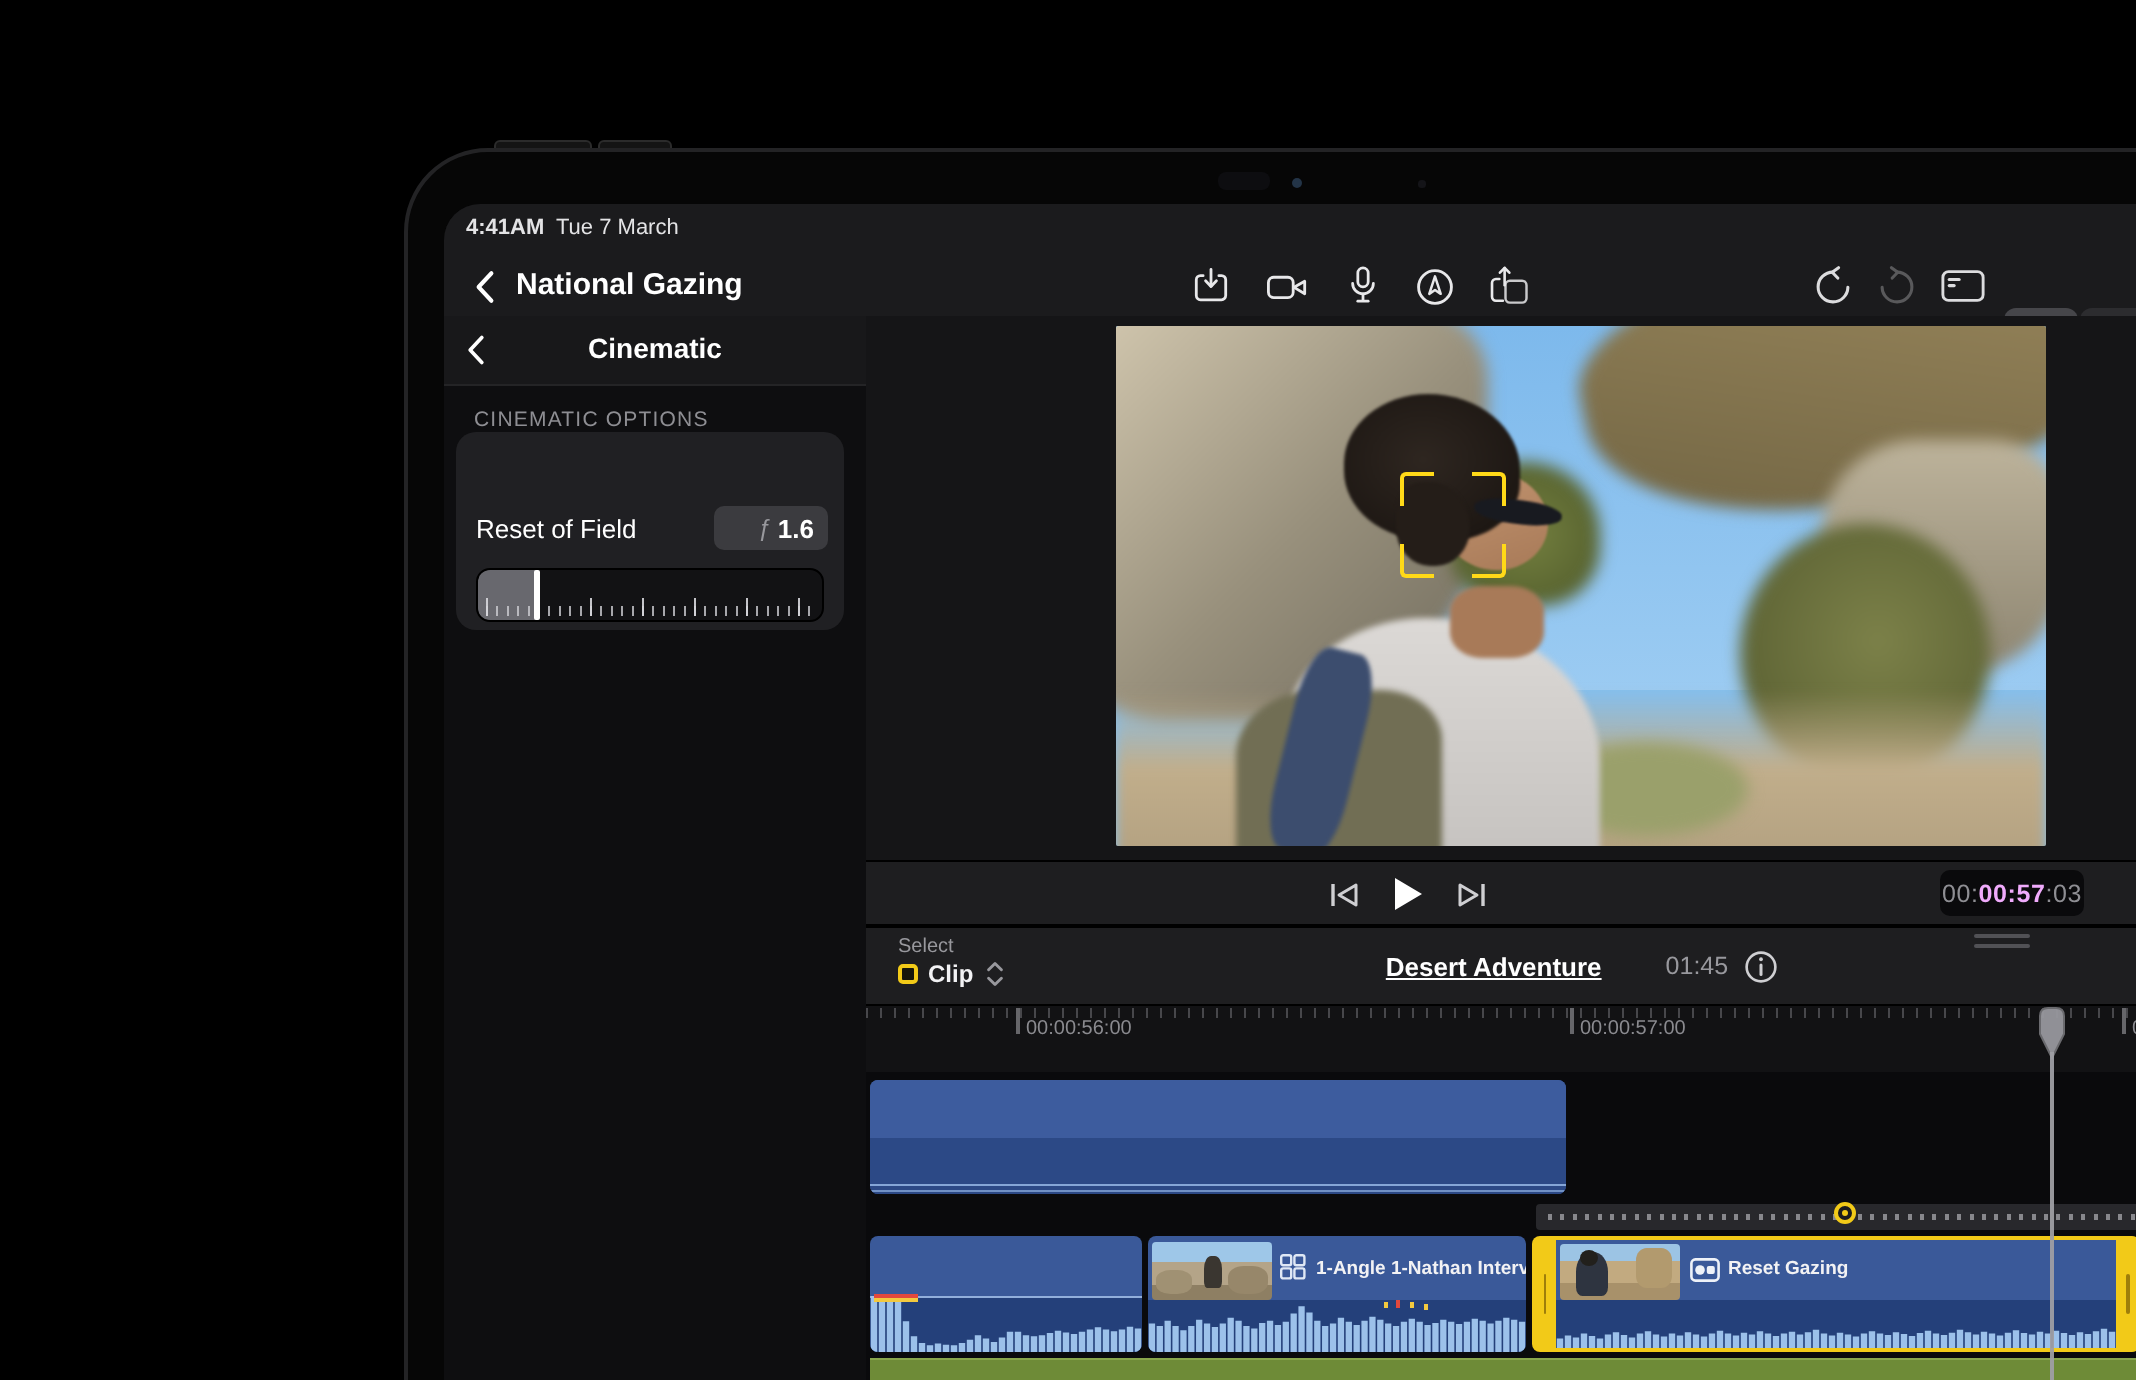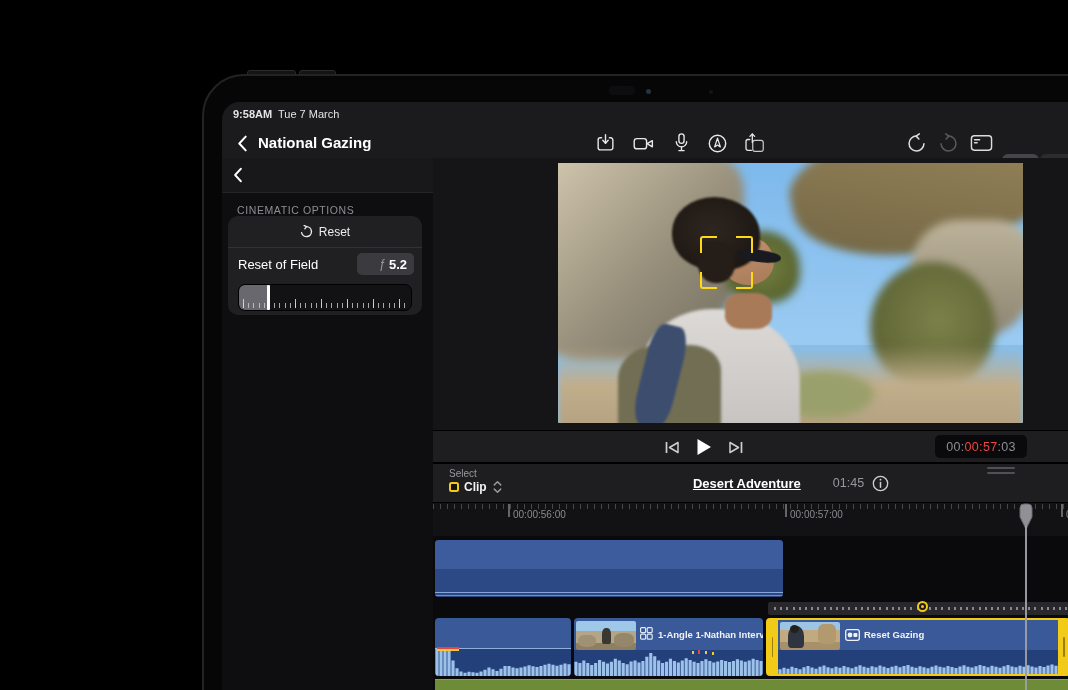--- a/index.html
+++ b/index.html
@@ -45,23 +45,23 @@
      background:repeating-linear-gradient(90deg,rgba(205,205,210,.8) 0 1px,transparent 1px 5.2px);}
   .ticks-tall{position:absolute;left:4px;right:4px;bottom:2px;height:9px;
      background:repeating-linear-gradient(90deg,rgba(215,215,220,.9) 0 1px,transparent 1px 26px);}
   
   #viewer{position:absolute;left:211px;top:56px;right:0;height:272px;background:#151517;}
   #video{position:absolute;left:125px;top:5px;width:465px;height:260px;background:#85bfee;overflow:hidden;border-radius:1px;}
   .blob{position:absolute;filter:blur(4px);}
   .bracket{position:absolute;width:15px;height:15px;border:0 solid #ffd918;}
   
   #playbar{position:absolute;left:211px;top:328px;right:0;height:32px;background:#1e1e20;border-top:1px solid #000;}
-  #timecode{position:absolute;left:502px;top:4px;width:92px;height:23px;background:#0a0a0c;border-radius:5px;
+  #timecode{position:absolute;left:537px;top:4px;width:72px;height:23px;background:#0a0a0c;border-radius:5px;
             display:flex;align-items:center;justify-content:center;font-size:12.5px;letter-spacing:.3px;}
-  #timecode .dim{color:#8e8e93;} #timecode .lit{color:#ef4444;font-weight:400;}
+  #timecode .dim{color:#8e8e93;} #timecode .lit{color:#f0abfc;font-weight:700;}
   
   #tl-header{position:absolute;left:211px;top:362px;right:0;height:38px;background:#1e1e20;}
   .small-gray{font-size:10px;color:#98989d;}
   #clip-selector{position:absolute;left:16px;top:16px;display:flex;align-items:center;gap:5px;}
   .yellow-square{width:10px;height:10px;border:2.5px solid #f2ca18;border-radius:2.5px;box-sizing:border-box;background:#15150a;}
   #project-group{position:absolute;left:208px;width:300px;top:0;height:38px;display:flex;align-items:center;
                  justify-content:center;gap:8px;}
   
   #ruler{position:absolute;left:211px;top:400px;right:0;height:34px;background:#121214;border-top:1px solid #000;}
   .tickdots{position:absolute;left:0;right:0;top:1px;height:5px;
@@ -93,21 +93,21 @@
 <div class="hw-btn" style="left:247px;top:70px;width:47px;"></div>
 <div class="hw-btn" style="left:299px;top:70px;width:35px;"></div>
 <div id="device"></div>
 <div class="cam-dot" style="left:609px;top:86px;width:26px;height:9px;border-radius:4px;background:#0d0d10;"></div>
 <div class="cam-dot" style="left:646px;top:89px;width:5px;height:5px;background:#233447;"></div>
 <div class="cam-dot" style="left:709px;top:90px;width:3.5px;height:3.5px;background:#141418;"></div>
 
 <div id="screen">
 
   <div id="statusbar">
-    <span class="abs" style="left:11px;top:6px;font-weight:600;">9:58AM</span>
+    <span class="abs" style="left:11px;top:6px;font-weight:600;">4:41AM</span>
     <span class="abs" style="left:56px;top:6px;">Tue 7 March</span>
   </div>
 
   <div id="navbar">
     <div class="abs iconbtn" style="left:12px;top:6px;width:16px;height:20px;">
       <svg width="11" height="17" viewBox="0 0 12 18">
             <polyline points="9.5,1.5 2.5,9 9.5,16.5" fill="none" stroke="#fff" stroke-width="2.2" stroke-linecap="round" stroke-linejoin="round"></polyline>
           </svg>
     </div>
     <div class="abs navtitle" style="left:36px;top:7px;">National Gazing</div>
@@ -187,34 +187,28 @@
     </div>
   </div>
 
   <div id="inspector">
     <div id="insp-header">
       <div class="abs iconbtn" style="left:8px;top:7px;width:16px;height:20px;">
         <svg width="10" height="16" viewBox="0 0 12 18">
               <polyline points="9.5,1.5 2.5,9 9.5,16.5" fill="none" stroke="#fff" stroke-width="2.2" stroke-linecap="round" stroke-linejoin="round"></polyline>
             </svg>
       </div>
+      <div id="insp-title">Cinematic</div>
     </div>
     <div id="section-label">CINEMATIC OPTIONS</div>
     <div id="card">
-      <div id="reset-row">
-        <svg width="13" height="13" viewBox="0 0 14 14">
-              <path d="M7 1.7 a5.4 5.4 0 1 1 -5.3 6.6" fill="none" stroke="#ececee" stroke-width="1.5" stroke-linecap="round"></path>
-              <polyline points="4.4,0.4 7,1.8 5.2,4.1" fill="none" stroke="#ececee" stroke-width="1.4" stroke-linecap="round" stroke-linejoin="round"></polyline>
-            </svg>
-        <span>Reset</span>
-      </div>
       <div id="dof-label">Reset of Field</div>
       <div id="aperture-box">
         <span class="fprefix">ƒ</span>
-        <span class="fval">5.2</span>
+        <span class="fval">1.6</span>
       </div>
       <div id="slider">
         <div id="slider-fill" style="width: 17%;"></div>
         <div class="ticks-short"></div>
         <div class="ticks-tall"></div>
         <div id="slider-handle" style="left: calc(17% - 1px);"></div>
       </div>
     </div>
   </div>
 

